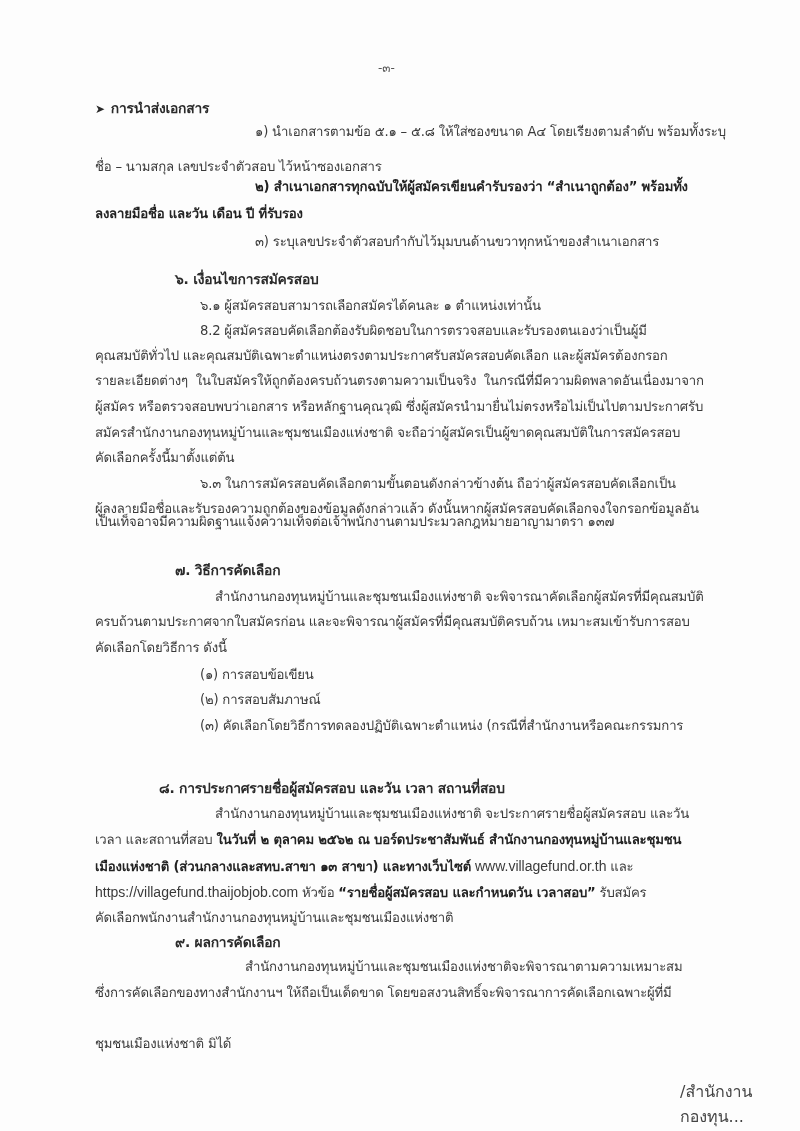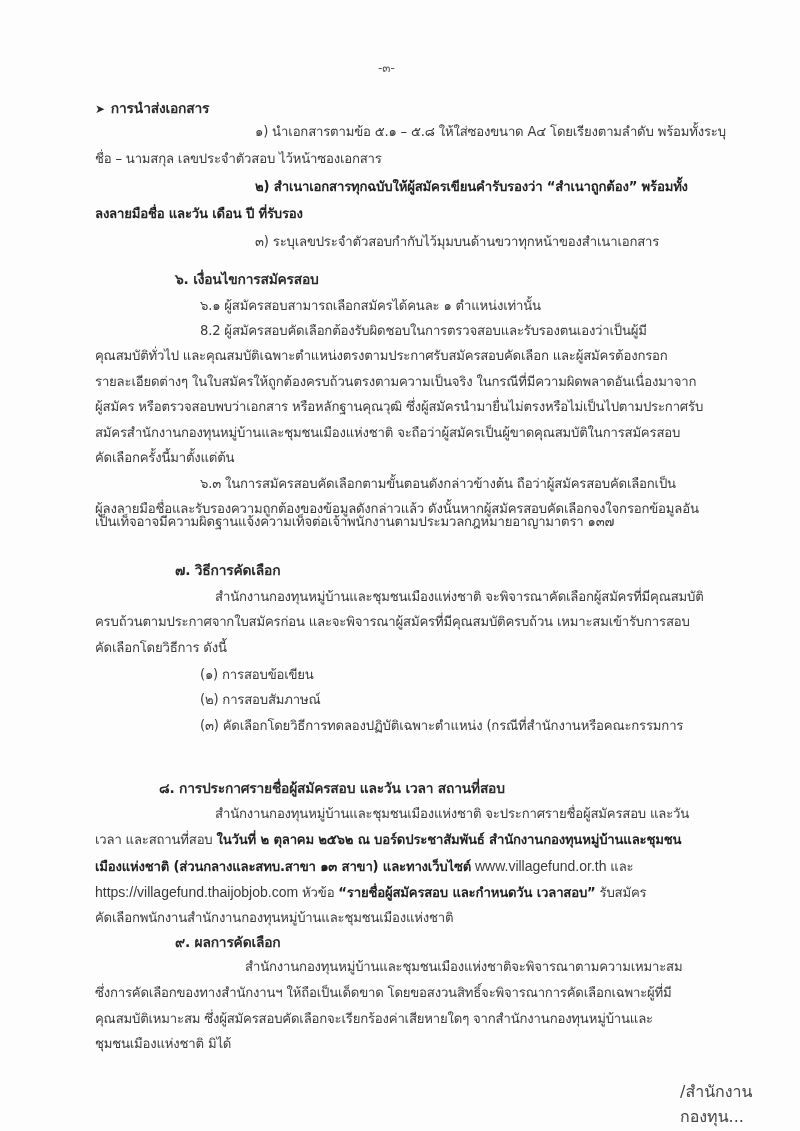--- a/index.html
+++ b/index.html
@@ -24,30 +24,30 @@
 <body>
 
 <div class="page">
 
   <div class="pagenum">-๓-</div>
 
   <div class="line head" style="left:95px; top:99px;">
     <span class="bullet">➤</span><span>การนำส่งเอกสาร</span>
   </div>
   <div class="line" style="left:255px; top:123px;">๑) นำเอกสารตามข้อ ๕.๑ – ๕.๘ ให้ใส่ซองขนาด A๔ โดยเรียงตามลำดับ พร้อมทั้งระบุ</div>
-  <div class="line" style="left:95px; top:150px;text-align:center;">ชื่อ – นามสกุล เลขประจำตัวสอบ ไว้หน้าซองเอกสาร</div>
+  <div class="line" style="left:95px; top:158px;text-align:center;">ชื่อ – นามสกุล เลขประจำตัวสอบ ไว้หน้าซองเอกสาร</div>
   <div class="line b" style="left:255px; top:178px;">๒) สำเนาเอกสารทุกฉบับให้ผู้สมัครเขียนคำรับรองว่า “สำเนาถูกต้อง”  พร้อมทั้ง</div>
   <div class="line b" style="left:95px; top:205px;">ลงลายมือชื่อ และวัน เดือน ปี ที่รับรอง</div>
   <div class="line" style="left:255px; top:233px;">๓) ระบุเลขประจำตัวสอบกำกับไว้มุมบนด้านขวาทุกหน้าของสำเนาเอกสาร</div>
 
   <div class="line head" style="left:175px; top:270px;">๖.  เงื่อนไขการสมัครสอบ</div>
   <div class="line" style="left:200px; top:297px;">๖.๑ ผู้สมัครสอบสามารถเลือกสมัครได้คนละ ๑ ตำแหน่งเท่านั้น</div>
   <div class="line" style="left:200px; top:322px;">8.2 ผู้สมัครสอบคัดเลือกต้องรับผิดชอบในการตรวจสอบและรับรองตนเองว่าเป็นผู้มี</div>
   <div class="line" style="left:95px; top:347px;">คุณสมบัติทั่วไป และคุณสมบัติเฉพาะตำแหน่งตรงตามประกาศรับสมัครสอบคัดเลือก และผู้สมัครต้องกรอก</div>
-  <div class="line" style="left:95px; top:373px;">รายละเอียดต่างๆ ในใบสมัครให้ถูกต้องครบถ้วนตรงตามความเป็นจริง ในกรณีที่มีความผิดพลาดอันเนื่องมาจาก</div>
+  <div class="line" style="left:95px; top:373px;font-family:Liberation Mono, monospace;">รายละเอียดต่างๆ ในใบสมัครให้ถูกต้องครบถ้วนตรงตามความเป็นจริง ในกรณีที่มีความผิดพลาดอันเนื่องมาจาก</div>
   <div class="line" style="left:95px; top:398px;">ผู้สมัคร หรือตรวจสอบพบว่าเอกสาร หรือหลักฐานคุณวุฒิ ซึ่งผู้สมัครนำมายื่นไม่ตรงหรือไม่เป็นไปตามประกาศรับ</div>
   <div class="line" style="left:95px; top:424px;">สมัครสำนักงานกองทุนหมู่บ้านและชุมชนเมืองแห่งชาติ จะถือว่าผู้สมัครเป็นผู้ขาดคุณสมบัติในการสมัครสอบ</div>
   <div class="line" style="left:95px; top:449px;">คัดเลือกครั้งนี้มาตั้งแต่ต้น</div>
   <div class="line" style="left:200px; top:475px;">๖.๓ ในการสมัครสอบคัดเลือกตามขั้นตอนดังกล่าวข้างต้น ถือว่าผู้สมัครสอบคัดเลือกเป็น</div>
   <div class="line" style="left:95px; top:500px;">ผู้ลงลายมือชื่อและรับรองความถูกต้องของข้อมูลดังกล่าวแล้ว ดังนั้นหากผู้สมัครสอบคัดเลือกจงใจกรอกข้อมูลอัน</div>
   <div class="line" style="left:95px; top:506px;margin-top:7px;">เป็นเท็จอาจมีความผิดฐานแจ้งความเท็จต่อเจ้าพนักงานตามประมวลกฎหมายอาญามาตรา ๑๓๗</div>
 
   <div class="line head" style="left:175px; top:561px;">๗. วิธีการคัดเลือก</div>
   <div class="line" style="left:215px; top:588px;">สำนักงานกองทุนหมู่บ้านและชุมชนเมืองแห่งชาติ จะพิจารณาคัดเลือกผู้สมัครที่มีคุณสมบัติ</div>
   <div class="line" style="left:95px; top:613px;">ครบถ้วนตามประกาศจากใบสมัครก่อน และจะพิจารณาผู้สมัครที่มีคุณสมบัติครบถ้วน เหมาะสมเข้ารับการสอบ</div>
@@ -65,17 +65,16 @@
     <span class="b">เมืองแห่งชาติ (ส่วนกลางและสทบ.สาขา ๑๓ สาขา) และทางเว็บไซต์</span><span class="url"> www.villagefund.or.th </span><span>และ</span>
   </div>
   <div class="line" style="left:95px; top:883px;">
     <span class="url">https://villagefund.thaijobjob.com</span><span>  หัวข้อ </span><span class="b">“รายชื่อผู้สมัครสอบ และกำหนดวัน เวลาสอบ”</span><span> รับสมัคร</span>
   </div>
   <div class="line" style="left:95px; top:909px;">คัดเลือกพนักงานสำนักงานกองทุนหมู่บ้านและชุมชนเมืองแห่งชาติ</div>
 
   <div class="line head" style="left:175px; top:933px;">๙. ผลการคัดเลือก</div>
   <div class="line" style="left:245px; top:958px;">สำนักงานกองทุนหมู่บ้านและชุมชนเมืองแห่งชาติจะพิจารณาตามความเหมาะสม</div>
   <div class="line" style="left:95px; top:984px;">ซึ่งการคัดเลือกของทางสำนักงานฯ ให้ถือเป็นเด็ดขาด โดยขอสงวนสิทธิ์จะพิจารณาการคัดเลือกเฉพาะผู้ที่มี</div>
-  <div class="line" style="left:95px; top:1010px;">คุณสมบัติเหมาะสม ซึ่งผู้สมัครสอบคัดเลือกจะเรียกร้องค่าเสียหายใดๆ จากสำนักงานกองทุนหมู่บ้านและ</div>
   <div class="line" style="left:95px; top:1035px;">ชุมชนเมืองแห่งชาติ มิได้</div>
 
   <div class="footer">/สำนักงานกองทุน...</div>
 </div>
 
 </body></html>

